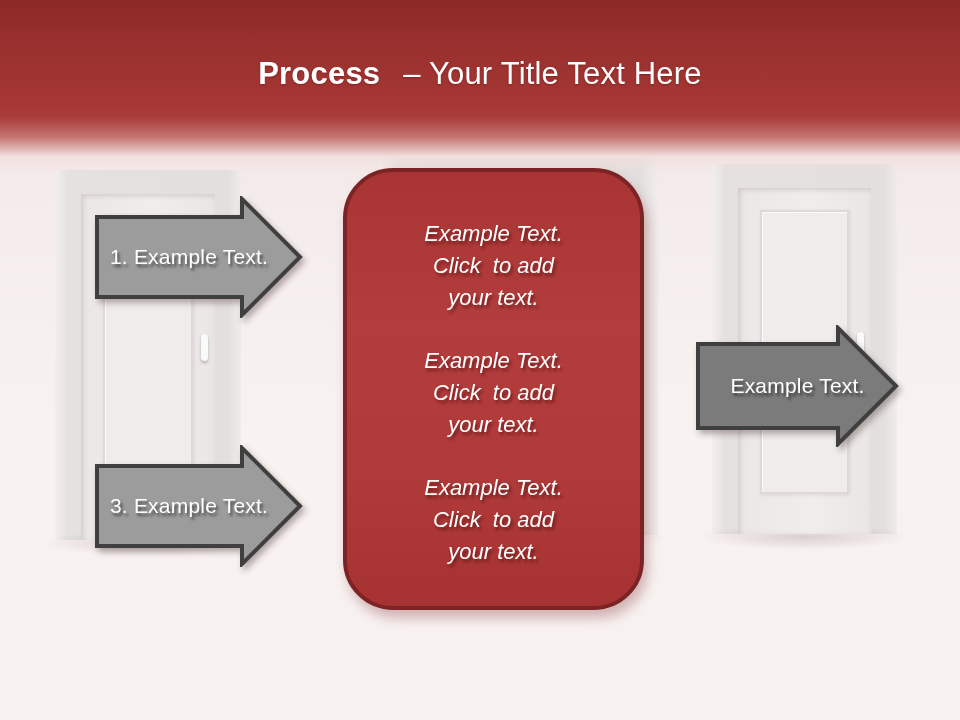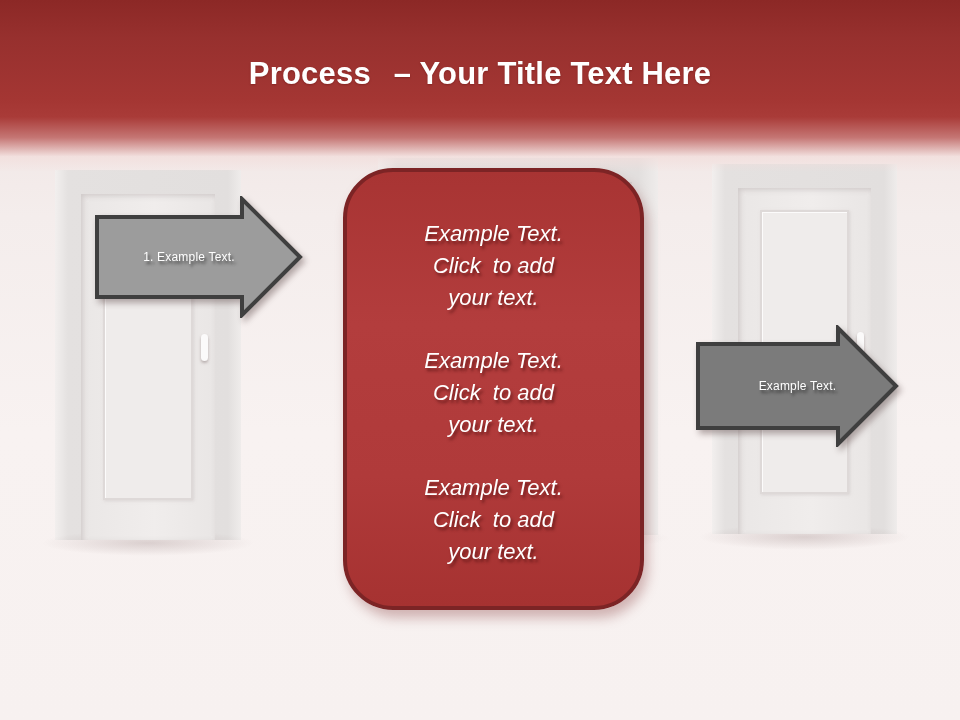--- a/index.html
+++ b/index.html
@@ -13,21 +13,21 @@
     position:absolute;left:0;top:0;width:960px;height:172px;z-index:3;
     background:linear-gradient(180deg,#8C2826 0%,#97302E 22%,#A43633 58%,#A93B38 68%,
                #C57674 80%,rgba(242,221,219,0.75) 91%,rgba(247,240,239,0) 100%);
   }
   .title{
     position:absolute;left:0;top:56px;width:100%;text-align:center;z-index:4;
     color:#FFFFFF;font-size:31px;letter-spacing:.2px;
     text-shadow:0 1px 2px rgba(80,10,10,0.35);
   }
   .title .title-bold{font-weight:bold;}
-  .title .title-rest{margin-left:23px;font-weight:bold;}
+  .title .title-rest{margin-left:23px;font-weight:normal;}
   
   .door{position:absolute;z-index:1;background:linear-gradient(90deg,#F2EFEE 0%,#E4E1E0 7%,#E2DFDE 93%,#EFECEB 100%);}
   .door-leaf{position:absolute;left:26px;right:26px;top:24px;bottom:0;
     background:linear-gradient(90deg,#EAE7E6 0%,#F0EDEC 55%,#E9E6E5 100%);
     box-shadow:inset 2px 2px 5px rgba(160,148,148,0.35);}
   .door-panel{position:absolute;left:22px;right:22px;top:22px;bottom:40px;
     border:2px solid #DED9D8;background:#EFECEB;
     box-shadow:inset 1px 1px 0 rgba(255,255,255,0.8),1px 1px 3px rgba(185,175,175,0.35);}
   .door-handle{position:absolute;width:7px;height:27px;right:7px;border-radius:4px;
     background:#FBFAFA;box-shadow:0 2px 3px rgba(140,125,125,0.55);}
@@ -37,21 +37,21 @@
   .door-left  .door-handle{top:140px;}
   .door-mid  {left:378px;top:158px;width:280px;height:377px;}
   .door-right{left:712px;top:164px;width:185px;height:370px;}
   .door-right .door-handle{top:144px;}
   
   .arrow{position:absolute;z-index:5;width:210px;height:122px;}
   .arrow svg{position:absolute;left:0;top:0;filter:drop-shadow(3px 4px 3px rgba(95,75,75,0.45));}
   .arrow-label{
     position:absolute;left:0;top:0;height:122px;width:190px;
     display:flex;align-items:center;justify-content:center;
-    color:#FFFFFF;font-size:12px;letter-spacing:.2px;
+    color:#FFFFFF;font-size:21px;letter-spacing:.2px;
     text-shadow:2px 3px 3px rgba(0,0,0,0.55);
   }
   .arrow-1{left:94px;top:196px;}
   .arrow-2{left:94px;top:321px;}
   .arrow-3{left:94px;top:445px;}
   .arrow-right{left:695px;top:325px;width:205px;}
   .arrow-right .arrow-label{width:205px;}
   
   .content-panel{
     position:absolute;left:343px;top:168px;width:301px;height:442px;z-index:6;
@@ -101,20 +101,26 @@
   </div>
 
   <div class="arrow arrow-1">
     <svg width="210" height="122" viewBox="0 0 210 122">
       <polygon points="3,21 148,21 148,3 206,61 148,119 148,101 3,101" stroke="#3F3F3F" stroke-width="4" stroke-linejoin="miter" fill="#9C9C9C"></polygon>
     </svg>
     <div class="arrow-label">1. Example Text.</div>
   </div>
 
 
+  <div class="arrow arrow-3">
+    <svg width="210" height="122" viewBox="0 0 210 122">
+      <polygon points="3,21 148,21 148,3 206,61 148,119 148,101 3,101" stroke="#3F3F3F" stroke-width="4" stroke-linejoin="miter" fill="#9C9C9C"></polygon>
+    </svg>
+    <div class="arrow-label">3. Example Text.</div>
+  </div>
 
   <div class="content-panel">
     <div class="panel-paragraph">Example Text.
 Click  to add
 your text.</div>
     <div class="panel-paragraph">Example Text.
 Click  to add
 your text.</div>
     <div class="panel-paragraph">Example Text.
 Click  to add

